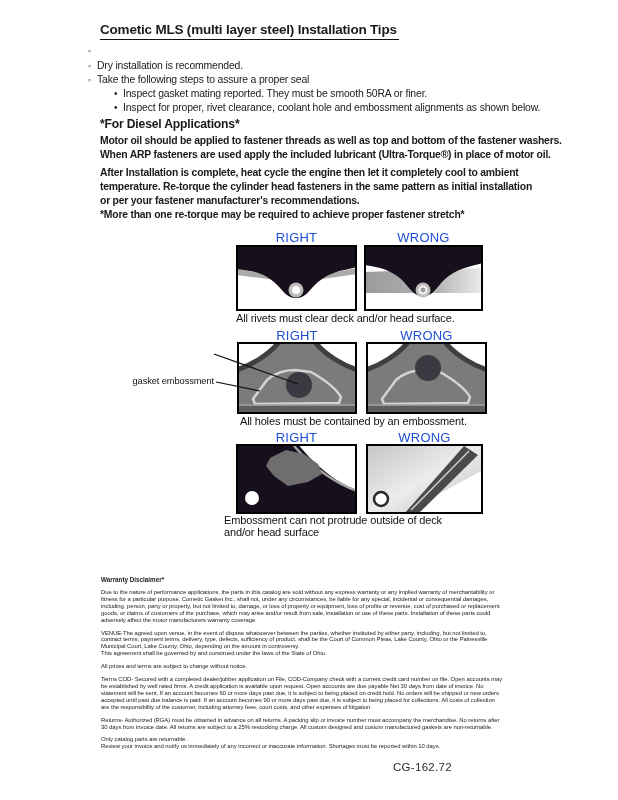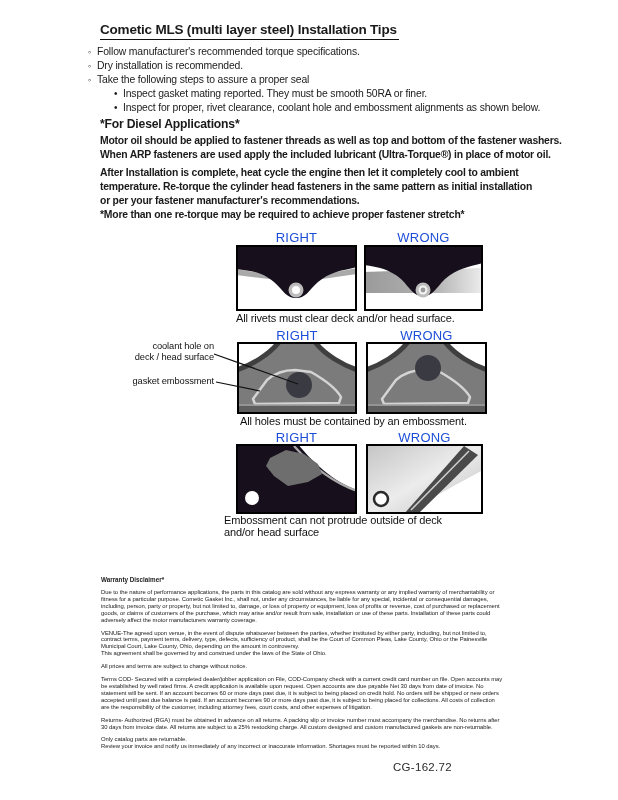--- a/index.html
+++ b/index.html
@@ -66,21 +66,20 @@
 </head>
 <body>
 
 <div id="page">
 
   <div class="abs title">Cometic MLS (multi layer steel) Installation Tips</div>
 
   <div class="abs bullets">
     <div class="bullet-row">
       <span class="marker">◦</span>
-      <span>Follow manufacturer's recommended torque specifications.</span>
     </div>
     <div class="bullet-row">
       <span class="marker">◦</span>
       <span>Dry installation is recommended.</span>
     </div>
     <div class="bullet-row">
       <span class="marker">◦</span>
       <span>Take the following steps to assure a proper seal</span>
     </div>
     <div class="bullet-row sub">
@@ -129,22 +128,20 @@
     <circle cx="59" cy="45" r="4.5" fill="#f2f2f2"></circle>
     <circle cx="59" cy="45" r="2.4" fill="#9a9a9a"></circle>
     <rect x="1" y="1" width="117" height="64" fill="none" stroke="#000000" stroke-width="2"></rect>
   </svg>
 
   <div class="abs fig-caption" style="left:236px; top:313px;">All rivets must clear deck and/or head surface.</div>
 
   <div class="abs fig-label" style="left:237px; top:328px; width:120px;">RIGHT</div>
   <div class="abs fig-label" style="left:366px; top:328px; width:121px;">WRONG</div>
 
-  <div class="abs annot pre" style="left:96px; top:341px; width:118px;">coolant hole on
-deck / head surface</div>
   <div class="abs annot" style="left:96px; top:376px; width:118px;">gasket embossment</div>
 
   <svg class="abs diagram" style="left:237px; top:342px;" width="120" height="72" viewBox="0 0 120 72">
     <rect width="120" height="72" fill="#7b7b7b"></rect>
     <path d="M0,0 H42 C32,13 14,23 0,28 Z" fill="#ffffff"></path>
     <path d="M120,0 H78 C88,13 106,23 120,28 Z" fill="#ffffff"></path>
     <path d="M42,0 C32,13 14,23 0,28" stroke="#3f3f3f" stroke-width="5" fill="none"></path>
     <path d="M78,0 C88,13 106,23 120,28" stroke="#3f3f3f" stroke-width="5" fill="none"></path>
     <path d="M16,57 L30,38 C38,31 48,28 58,28 L74,30 C88,38 100,48 104,55 L102,61 L18,62 Z" fill="none" stroke="#d4d4d4" stroke-width="2.5" stroke-linejoin="round"></path>
     <circle cx="62" cy="43" r="13" fill="#3a3a42"></circle>

